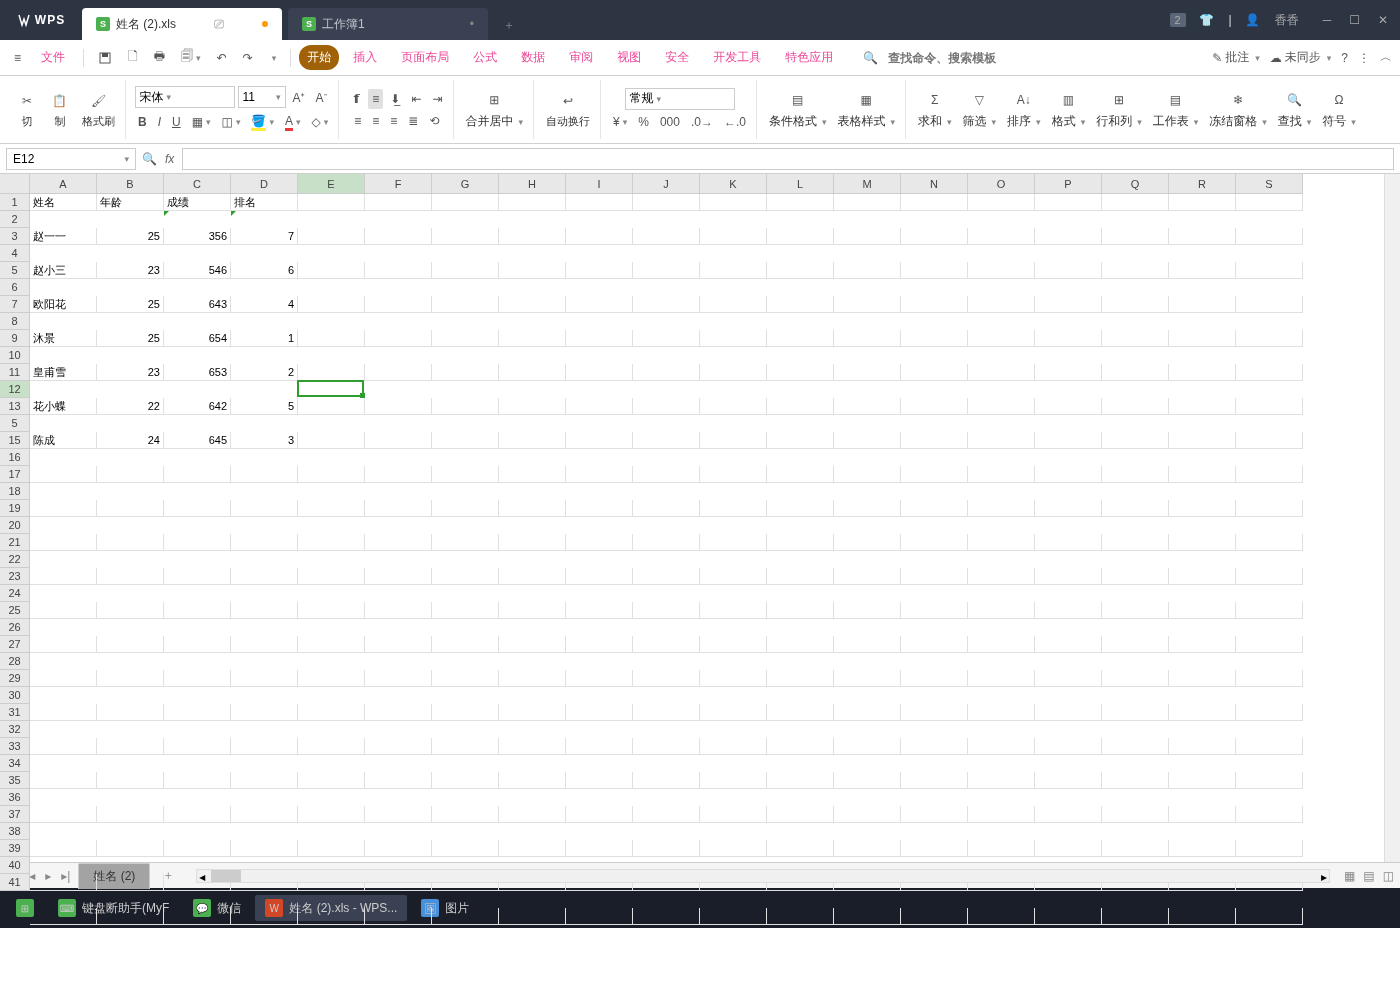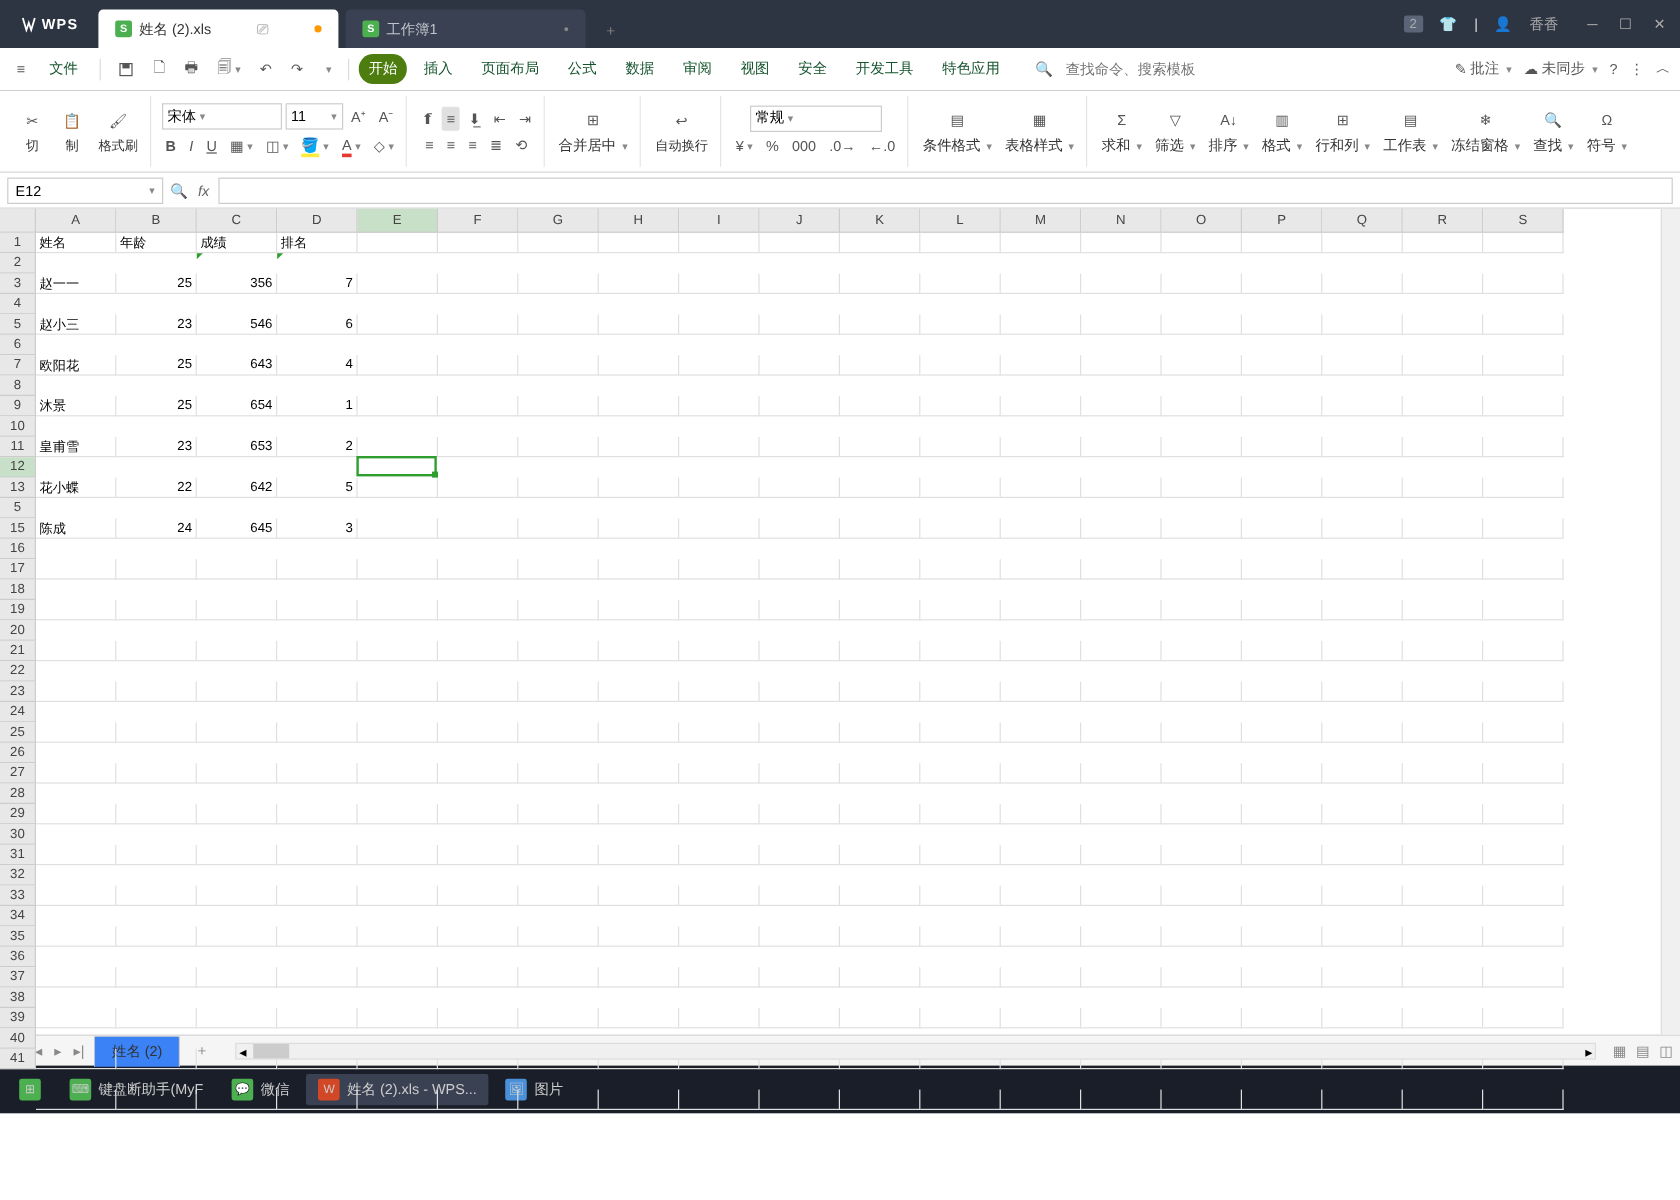--- a/index.html
+++ b/index.html
@@ -14,22 +14,22 @@
 .tab .modified{width:6px;height:6px;background:#ff9800;border-radius:50%;margin-left:auto}
 .tab .screen{margin-left:auto;color:#888}
 .tab .close{color:#888;margin-left:8px}
 .newtab{width:30px;height:30px;display:flex;align-items:center;justify-content:center;color:#888;cursor:pointer}
 .title-right{margin-left:auto;display:flex;align-items:center;gap:14px;padding-right:12px;color:#aaa}
 .title-right .badge{background:#5a6678;padding:1px 5px;border-radius:2px;font-size:11px}
 .win-controls{display:flex;gap:18px;margin-left:10px}
 .menubar{height:36px;background:#fff;border-bottom:1px solid #d0d0d0;display:flex;align-items:center;padding:0 8px;gap:4px}
 .menu-icon{padding:4px 6px;color:#555;cursor:pointer;display:flex;align-items:center}
 .menu-sep{width:1px;height:18px;background:#ddd;margin:0 4px}
-.menu-item{padding:4px 10px;color:#14532d;cursor:pointer;border-radius:3px}
-.menu-item.active{background:#4d7c0f;color:#fff;border-radius:12px;padding:4px 8px}
+.menu-item{padding:4px 10px;color:#ec4899;cursor:pointer;border-radius:3px}
+.menu-item.active{background:#a16207;color:#fff;border-radius:12px;padding:4px 8px}
 .menu-right{margin-left:auto;display:flex;align-items:center;gap:10px;color:#555}
 .menu-right .sync{display:flex;align-items:center;gap:3px}
 .ribbon{height:68px;background:#fff;border-bottom:1px solid #d0d0d0;display:flex;padding:4px 6px;gap:2px}
 .rgroup{display:flex;flex-direction:column;align-items:center;justify-content:center;padding:0 6px;border-right:1px solid #e5e5e5;gap:2px}
 .rgroup.noborder{border-right:none}
 .rgroup .row{display:flex;align-items:center;gap:3px}
 .rgroup .big{display:flex;flex-direction:column;align-items:center;gap:2px;padding:2px 4px;cursor:pointer}
 .rgroup .big .ico{width:22px;height:22px;display:flex;align-items:center;justify-content:center;color:#555}
 .rgroup .big .lbl{font-size:11px;color:#333;display:flex;align-items:center;gap:2px}
 .rbtn{padding:3px 4px;cursor:pointer;display:flex;align-items:center;color:#555;border-radius:2px}
@@ -56,21 +56,21 @@
 .crow{display:flex;height:34px}
 .cell{width:67px;height:17px;border-right:1px solid #e0e0e0;border-bottom:1px solid #e0e0e0;padding:0 3px;display:flex;align-items:center;font-size:11px;color:#000;overflow:hidden}
 .cell.r{justify-content:flex-end}
 .active-cell{position:absolute;border:2px solid #2e9e2e;background:transparent;pointer-events:none}
 .active-cell .handle{position:absolute;right:-3px;bottom:-3px;width:5px;height:5px;background:#2e9e2e}
 .tri{position:absolute;width:0;height:0;border-style:solid}
 .vscroll{width:16px;background:#f0f0f0;border-left:1px solid #ddd;margin-left:auto}
 .sheet-bar{height:26px;background:#f5f5f5;border-top:1px solid #ccc;display:flex;align-items:center;padding:0 6px;gap:4px}
 .sheet-nav{display:flex;gap:2px;color:#888}
 .sheet-nav span{padding:2px 4px;cursor:pointer}
-.sheet-tab{padding:4px 14px;background:#3b82f6;border:1px solid #ccc;border-bottom:none;border-radius:2px 2px 0 0;color:#333;cursor:pointer}
+.sheet-tab{padding:4px 14px;background:#a3a3a3;border:1px solid #ccc;border-bottom:none;border-radius:2px 2px 0 0;color:#333;cursor:pointer}
 .sheet-add{padding:4px 8px;color:#888;cursor:pointer}
 .hscroll{flex:1;height:14px;margin:0 10px;position:relative;background:#f0f0f0;border:1px solid #ddd}
 .hscroll .thumb{position:absolute;left:0;width:30px;height:100%;background:#ccc}
 .taskbar{height:40px;background:#1a1e28;display:flex;align-items:center;padding:0 6px;gap:4px;color:#ccc}
 .task-item{padding:4px 10px;display:flex;align-items:center;gap:6px;border-radius:2px;cursor:pointer}
 .task-item.active{background:#3a4152}
 .task-item .ti-icon{width:18px;height:18px;border-radius:2px;display:flex;align-items:center;justify-content:center;font-size:10px}
 .watermark{position:absolute;right:0;bottom:30px;opacity:0.5;pointer-events:none;color:#5bb5e8;font-style:italic;font-size:16px}
 svg{display:block}
 </style>
@@ -135,21 +135,21 @@
   <span class="menu-item">插入</span>
   <span class="menu-item">页面布局</span>
   <span class="menu-item">公式</span>
   <span class="menu-item">数据</span>
   <span class="menu-item">审阅</span>
   <span class="menu-item">视图</span>
   <span class="menu-item">安全</span>
   <span class="menu-item">开发工具</span>
   <span class="menu-item">特色应用</span>
   <span class="menu-icon" style="margin-left:10px">🔍</span>
-  <input type="text" style="border: none; outline: none; width: 140px; background: transparent;" placeholder="查找命令、搜索模板">
+  <input type="text" style="border: none; outline: none; width: 140px; background: transparent; font-weight: bold;" placeholder="查找命令、搜索模板">
   <div class="menu-right">
     <span class="sync">✎ <span>批注</span><span class="dd">▾</span></span>
     <span class="sync">☁ <span>未同步</span><span class="dd">▾</span></span>
     <span>?</span>
     <span>⋮</span>
     <span>︿</span>
   </div>
 </div>
 
 <div class="ribbon">

